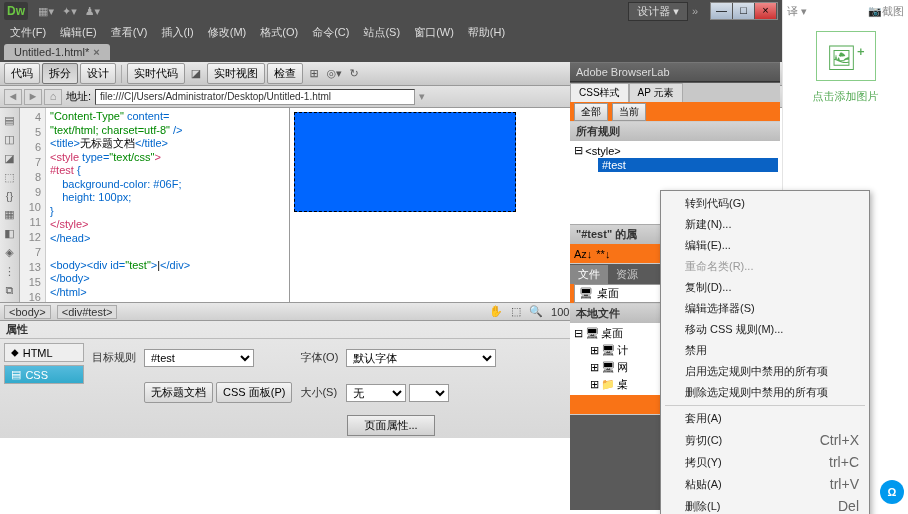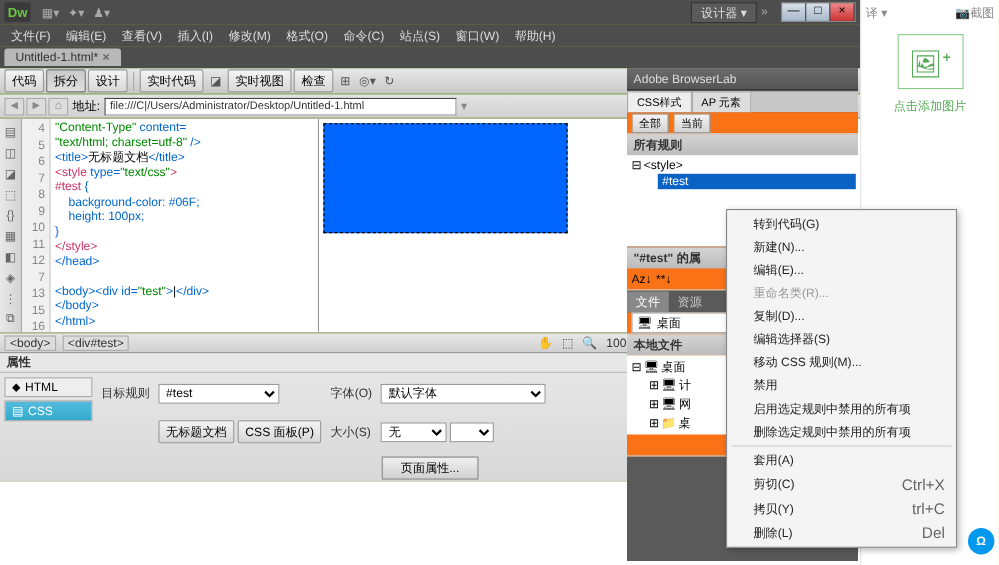--- a/index.html
+++ b/index.html
@@ -330,20 +330,21 @@
     <div class="cm-item">复制(D)...</div>
     <div class="cm-item">编辑选择器(S)</div>
     <div class="cm-item">移动 CSS 规则(M)...</div>
     <div class="cm-item">禁用</div>
     <div class="cm-item">启用选定规则中禁用的所有项</div>
     <div class="cm-item">删除选定规则中禁用的所有项</div>
     <div class="cm-sep"></div>
     <div class="cm-item">套用(A)</div>
     <div class="cm-item">剪切(C)<span class="cm-shortcut">Ctrl+X</span></div>
     <div class="cm-item">拷贝(Y)<span class="cm-shortcut">trl+C</span></div>
+    <div class="cm-item">粘贴(A)<span class="cm-shortcut">trl+V</span></div>
     <div class="cm-item">删除(L)<span class="cm-shortcut">Del</span></div>
   </div>
 
 <div class="ext-right">
   <div class="ext-top">
     <span>译 ▾</span>
     <span style="margin-left:auto">📷<span>截图</span></span>
   </div>
   <div class="ext-thumb">🖼⁺</div>
   <div class="ext-caption">点击添加图片</div>

